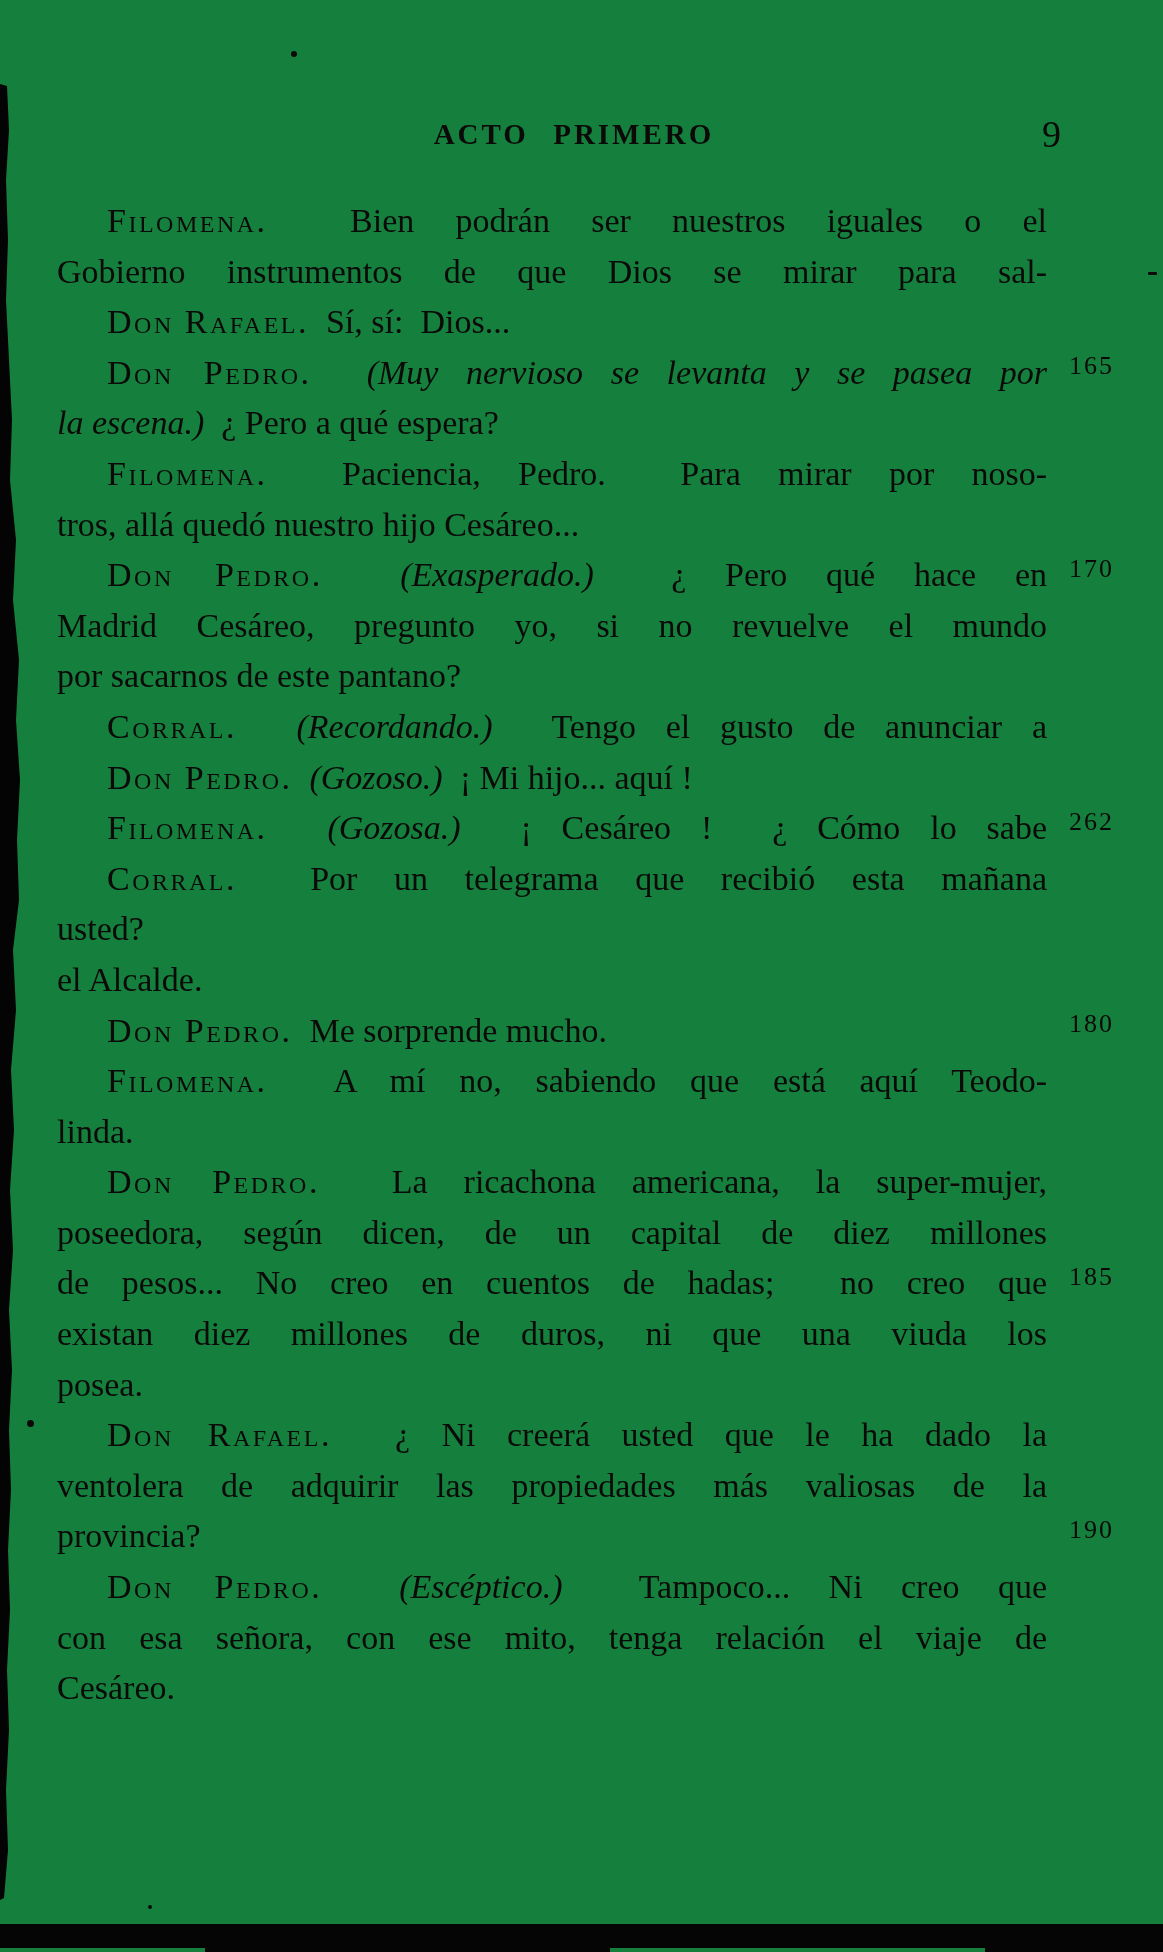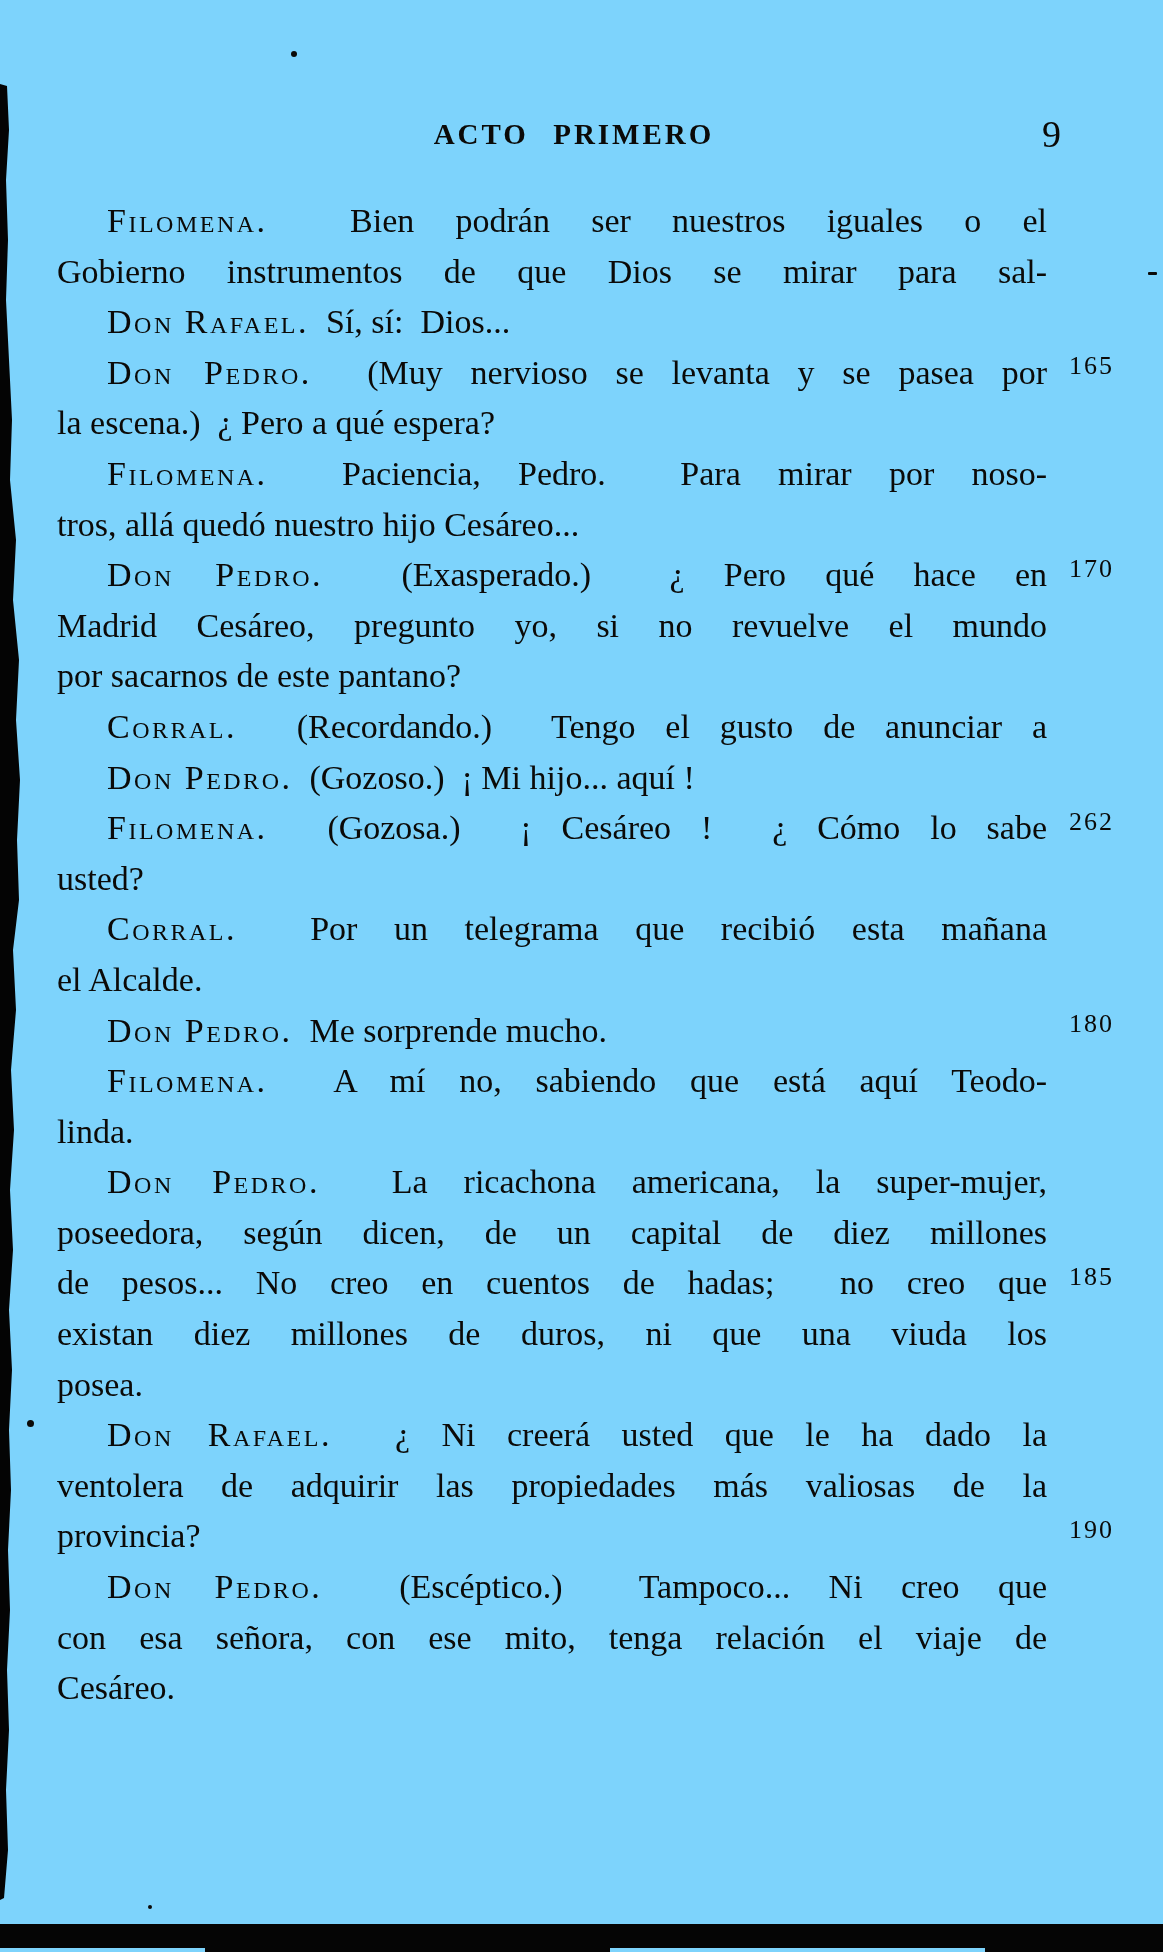--- a/index.html
+++ b/index.html
@@ -1,19 +1,19 @@
 <!DOCTYPE html>
 <html><head>
 <meta charset="utf-8">
 <style>
   html,body{margin:0;padding:0;background:#ffffff;}
   .page{
     position:relative;
     width:1163px;height:1952px;
-    background:#7dd3fc;
+    background:#15803d;
     overflow:hidden;
     font-family:"Liberation Serif","DejaVu Serif",serif;
     color:#0b0a08;
   }
   
   .binding{position:absolute;left:0;top:0;width:26px;height:1952px;}
   
   .header-title{
     position:absolute;top:118px;left:574px;transform:translateX(-50%);
     font-size:29px;font-weight:bold;letter-spacing:3px;word-spacing:14px;
@@ -25,21 +25,21 @@
   }
   
   .text-block{
     position:absolute;left:57px;top:196px;width:990px;
     font-size:34px;line-height:50.6px;
   }
   .line{position:relative;}
   .line.justify{text-align:justify;text-align-last:justify;}
   .line.indent{text-indent:50px;}
   .sc{font-variant:small-caps;letter-spacing:2.5px;}
-  .i{}
+  .i{font-style:italic;}
   .linenum{
     position:absolute;left:1012px;top:8px;
     font-size:26px;line-height:1;letter-spacing:2px;
     text-indent:0;
     margin-top:48px;
   }
   
   .speck{position:absolute;background:#0b0a08;border-radius:50%;}
   .speck.s1{left:291px;top:51px;width:6px;height:6px;}
   .speck.s2{left:27px;top:1420px;width:7px;height:7px;}
@@ -75,22 +75,22 @@
       <div class="line"><span class="i">la escena.)</span><span class="r">&nbsp; ¿ Pero a qué espera?</span></div>
       <div class="line indent justify"><span class="sc">Filomena.</span><span class="r">&nbsp; Paciencia, Pedro.&nbsp; Para mirar por noso-</span></div>
       <div class="line"><span class="r">tros, allá quedó nuestro hijo Cesáreo...</span><span class="linenum">170</span></div>
       <div class="line indent justify"><span class="sc">Don Pedro.</span><span class="i">&nbsp; (Exasperado.)</span><span class="r">&nbsp; ¿ Pero qué hace en</span></div>
       <div class="line justify"><span class="r">Madrid Cesáreo, pregunto yo, si no revuelve el mundo</span></div>
       <div class="line"><span class="r">por sacarnos de este pantano?</span></div>
       <div class="line indent justify"><span class="sc">Corral.</span><span class="i">&nbsp; (Recordando.)</span><span class="r">&nbsp; Tengo el gusto de anunciar a</span></div>
       <div class="line justify"><span class="linenum">262</span></div>
       <div class="line indent"><span class="sc">Don Pedro.</span><span class="i">&nbsp; (Gozoso.)</span><span class="r">&nbsp; ¡ Mi hijo... aquí !</span></div>
       <div class="line indent justify"><span class="sc">Filomena.</span><span class="i">&nbsp; (Gozosa.)</span><span class="r">&nbsp; ¡ Cesáreo !&nbsp; ¿ Cómo lo sabe</span></div>
+      <div class="line indent justify"><span class="sc">Corral.</span><span class="r">&nbsp; Por un telegrama que recibió esta mañana</span></div>
       <div class="line"><span class="r">usted?</span></div>
-      <div class="line indent justify"><span class="sc">Corral.</span><span class="r">&nbsp; Por un telegrama que recibió esta mañana</span></div>
       <div class="line"><span class="r">el Alcalde.</span><span class="linenum">180</span></div>
       <div class="line indent"><span class="sc">Don Pedro.</span><span class="r">&nbsp; Me sorprende mucho.</span></div>
       <div class="line indent justify"><span class="sc">Filomena.</span><span class="r">&nbsp; A mí no, sabiendo que está aquí Teodo-</span></div>
       <div class="line"><span class="r">linda.</span></div>
       <div class="line indent justify"><span class="sc">Don Pedro.</span><span class="r">&nbsp; La ricachona americana, la super-mujer,</span></div>
       <div class="line justify"><span class="r">poseedora, según dicen, de un capital de diez millones</span><span class="linenum">185</span></div>
       <div class="line justify"><span class="r">de pesos... No creo en cuentos de hadas;&nbsp; no creo que</span></div>
       <div class="line justify"><span class="r">existan diez millones de duros, ni que una viuda los</span></div>
       <div class="line"><span class="r">posea.</span></div>
       <div class="line indent justify"><span class="sc">Don Rafael.</span><span class="r">&nbsp; ¿ Ni creerá usted que le ha dado la</span></div>

